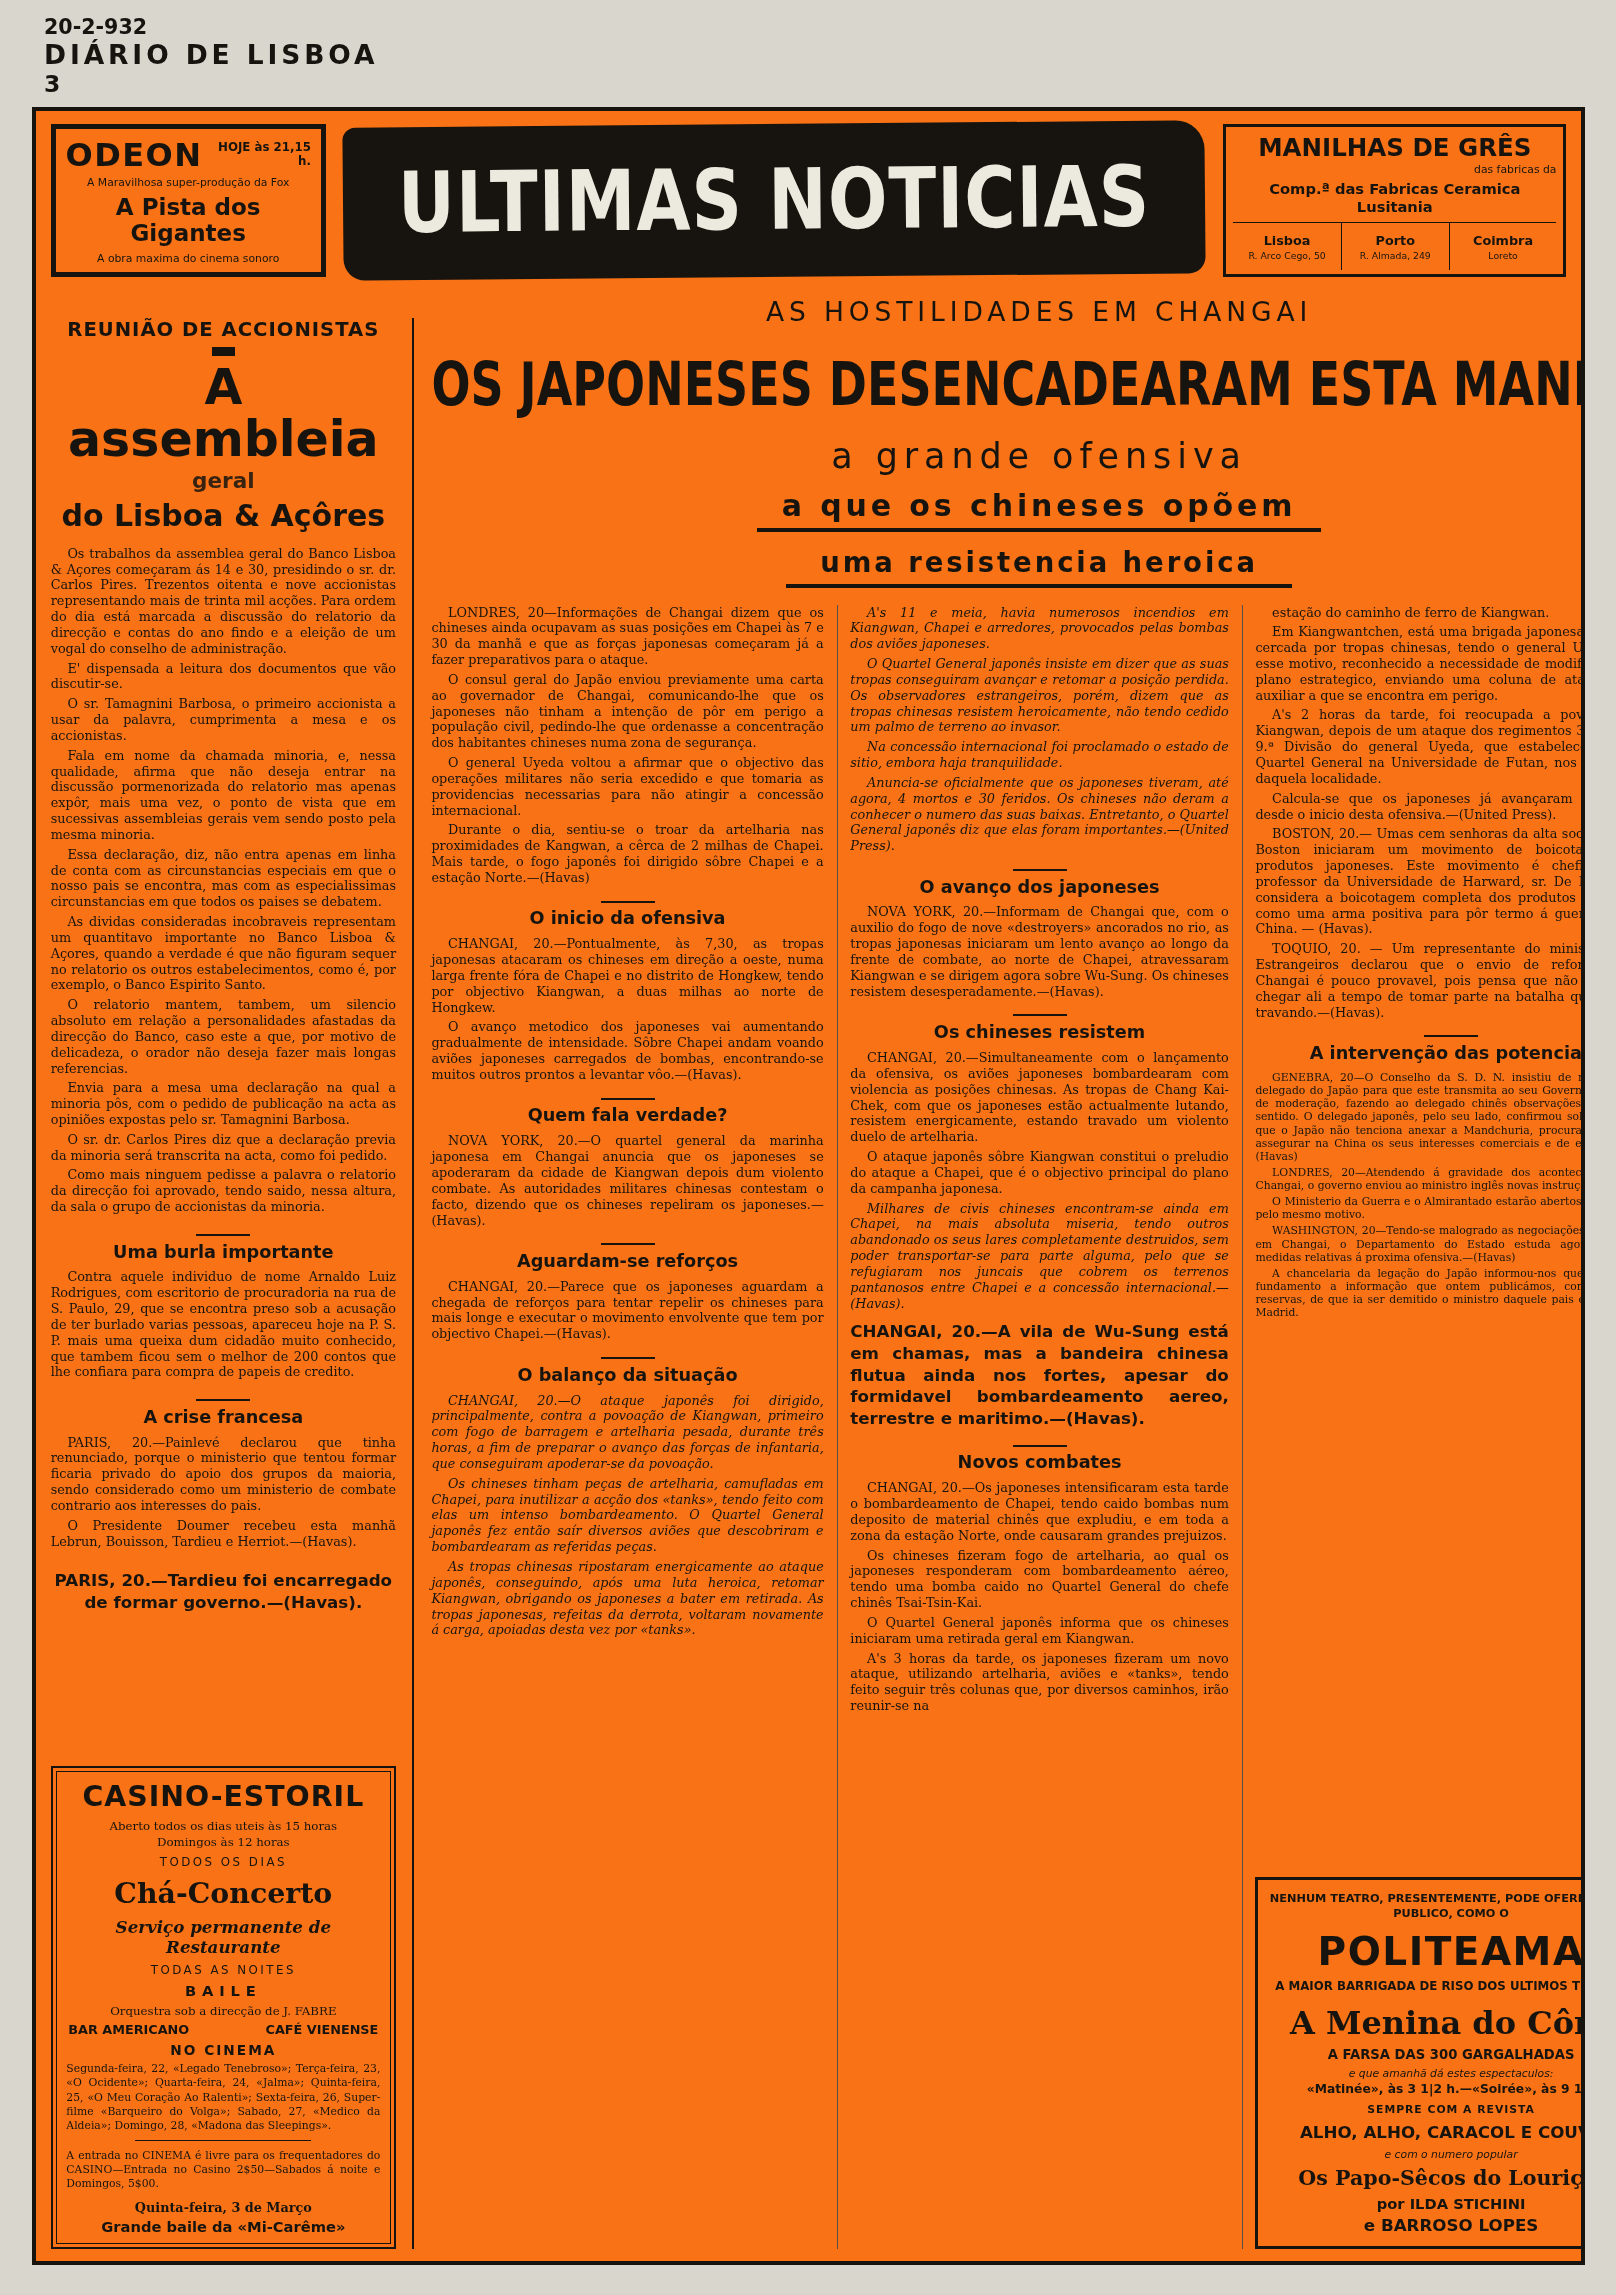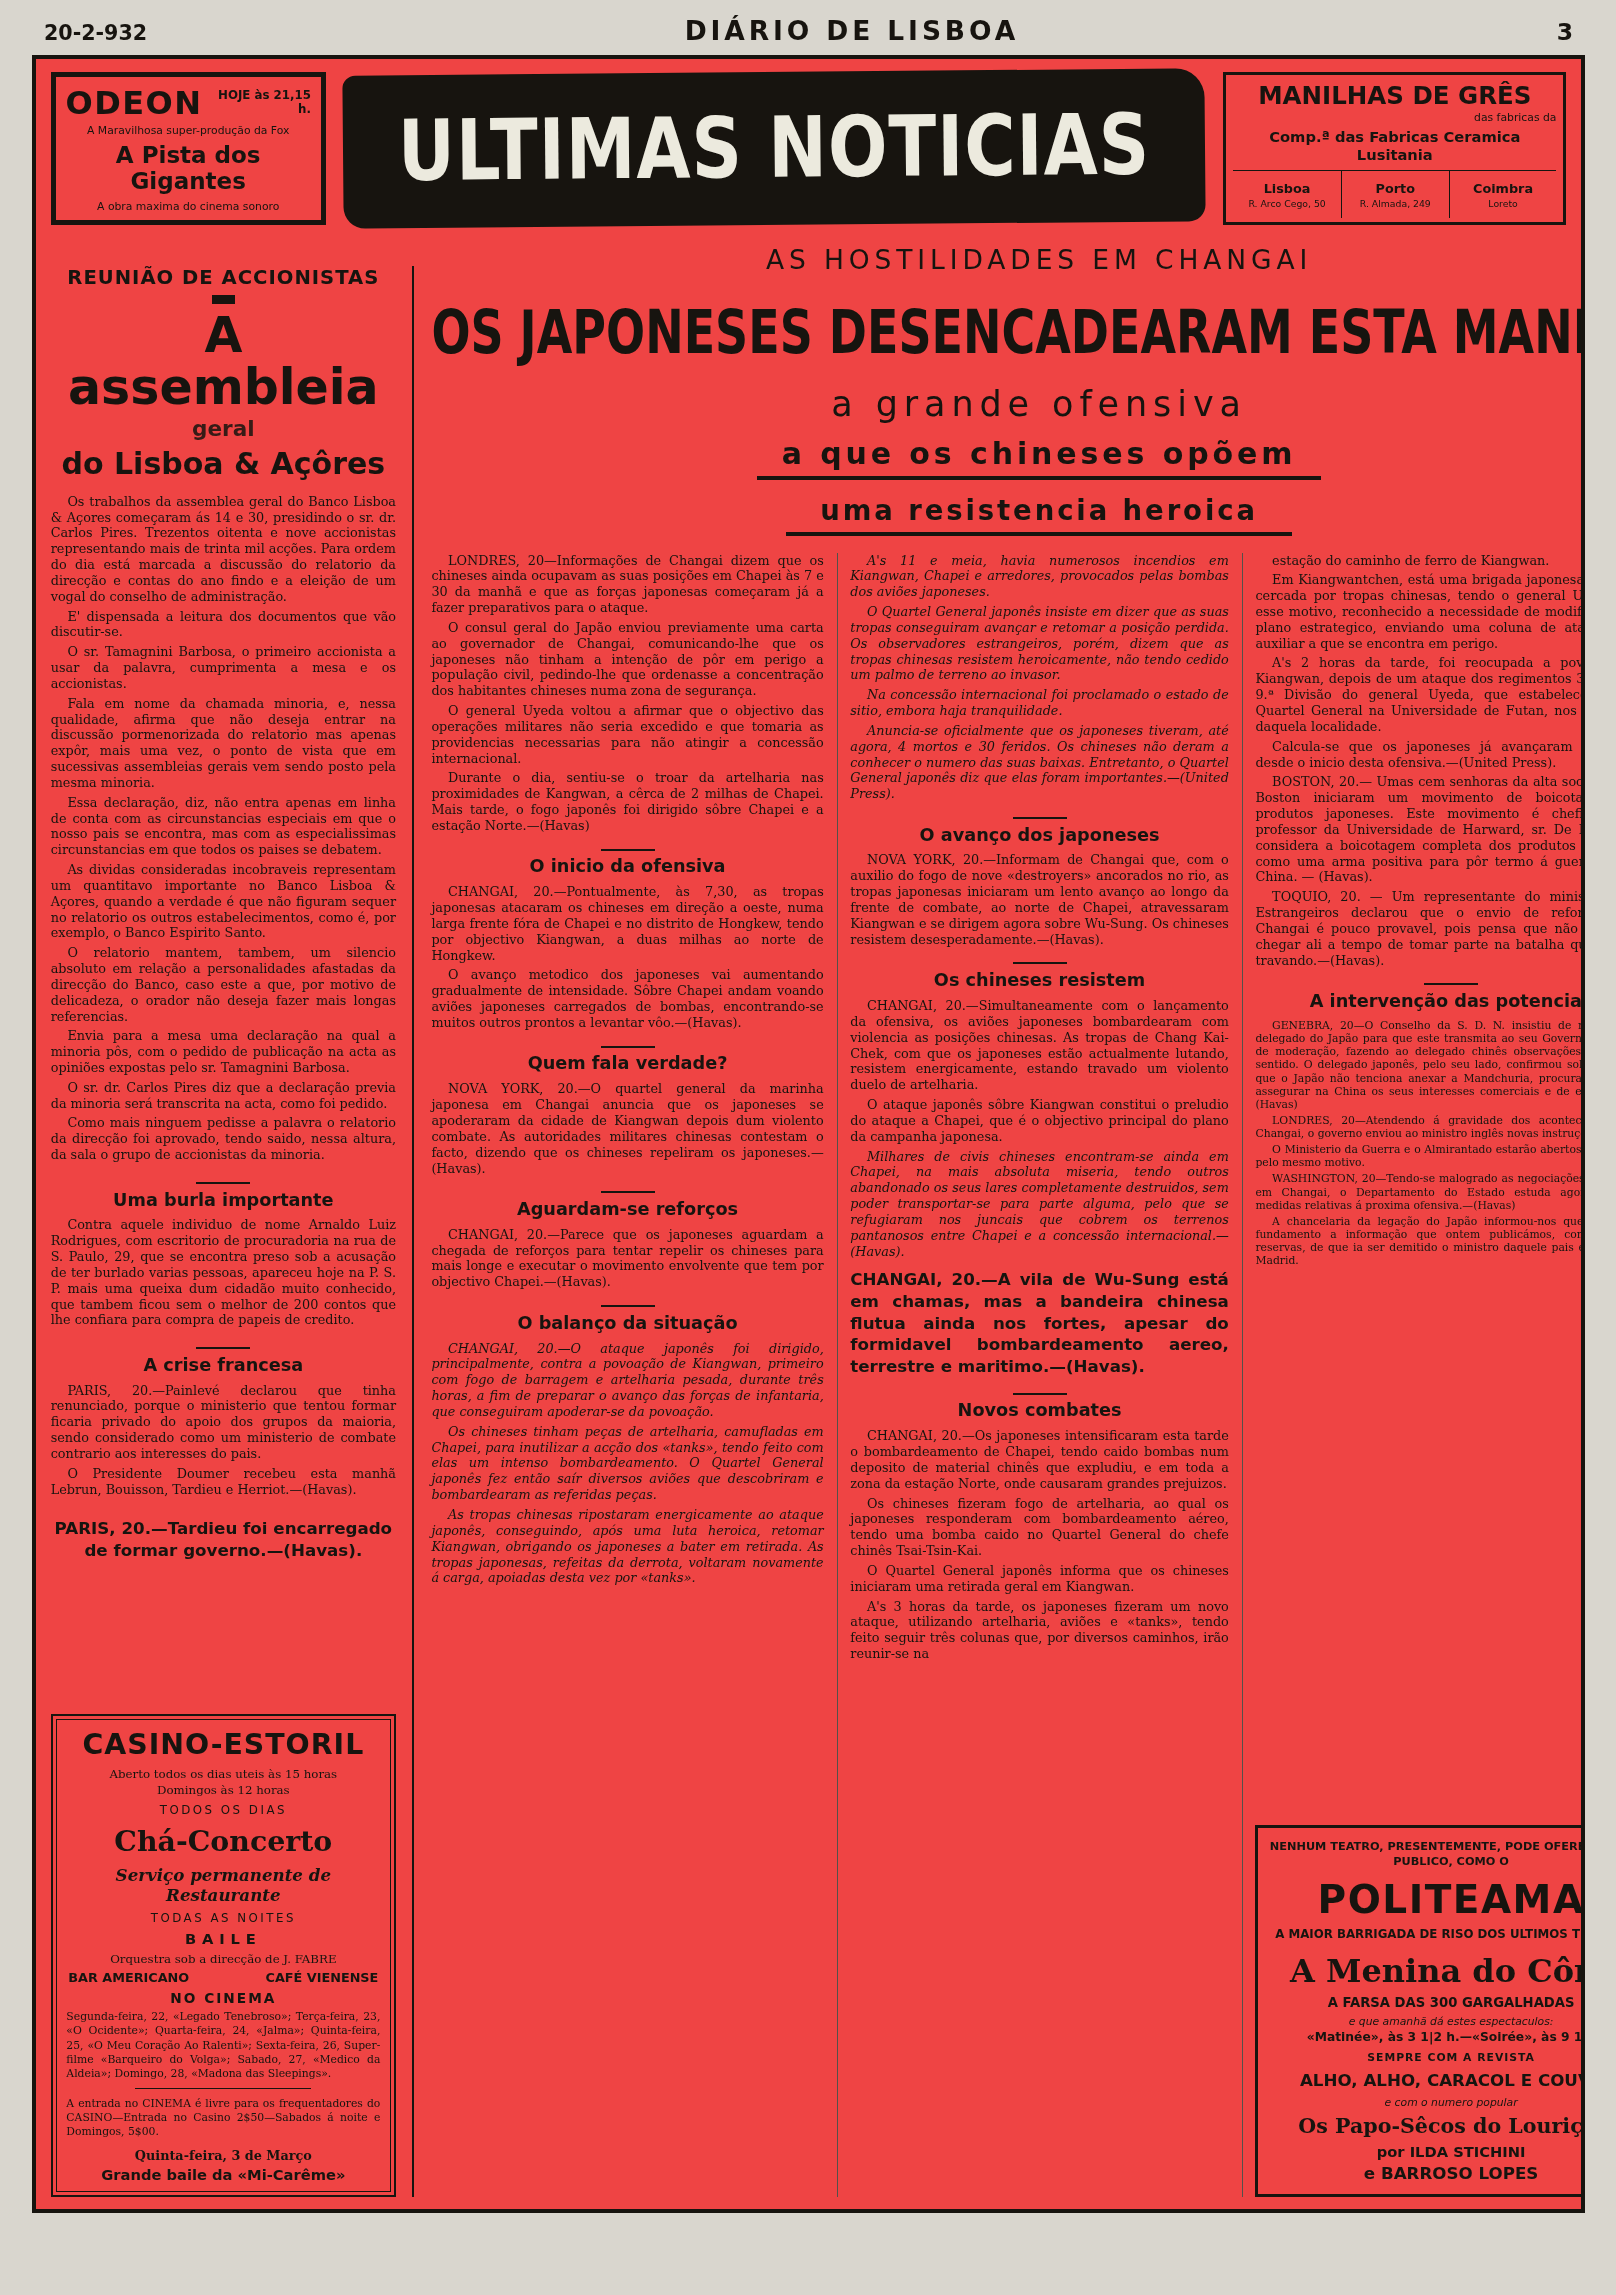--- a/index.html
+++ b/index.html
@@ -5,27 +5,27 @@
   * { box-sizing: border-box; }
   html,body { margin:0; padding:0; }
   body {
     width:1617px; height:2295px;
     background:#d9d6ce; color:#17140f;
     font-family:"DejaVu Serif", serif;
     overflow:hidden;
   }
   .page-head{
     display:flex; justify-content:space-between; align-items:baseline;
-    padding:14.7px 44px 3.9px; font-family:"DejaVu Sans", sans-serif; font-weight:bold;
+    padding:14.7px 44px 3.9px; font-family:"DejaVu Sans", sans-serif; font-weight:bold;flex-direction:column;
   }
   .ph-date{font-size:20.6px;}
   .ph-title{font-size:26.5px; letter-spacing:3.9px;}
   .ph-page{font-size:23.5px;}
   .paper-box{
-    margin:5.9px 32px 0; border:4.4px solid #17140f; background:#ef4444;
+    margin:5.9px 32px 0; border:4.4px solid #17140f; background:#f97316;
     padding:12.8px 14.7px; height:2158px; overflow:hidden;
     display:flex; flex-direction:column;
   }
   
   .banner{display:grid; grid-template-columns:275px 1fr 343px; gap:17.7px; margin-bottom:16.7px;}
   .odeon{border:5.4px solid #17140f; padding:6.9px 9.8px; font-family:"DejaVu Sans",sans-serif; text-align:center;}
   .odeon-top{display:flex; justify-content:space-between; align-items:flex-start; text-align:left;}
   .odeon-name{font-size:32px; font-weight:900; letter-spacing:1.5px;}
   .odeon-session{font-size:11.8px; font-weight:bold; padding-top:3.9px; text-align:right;}
   .odeon-tagline{font-size:10.8px; margin-top:2px;}

